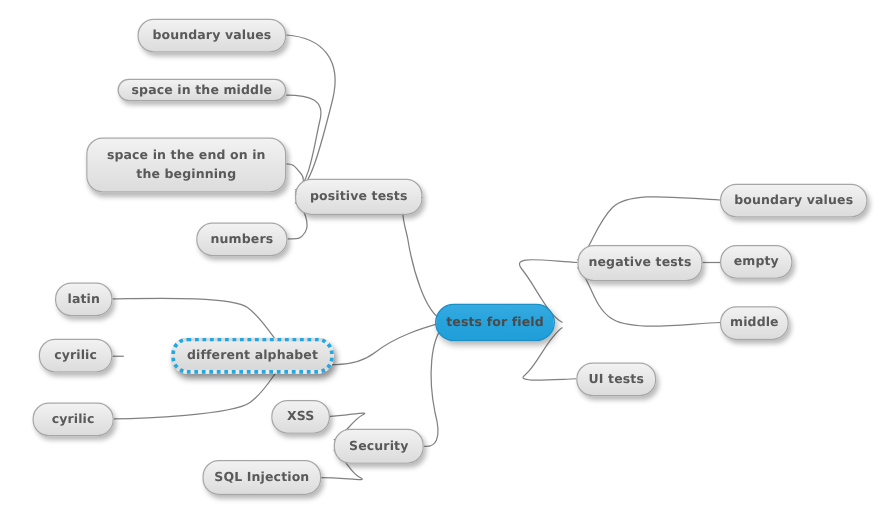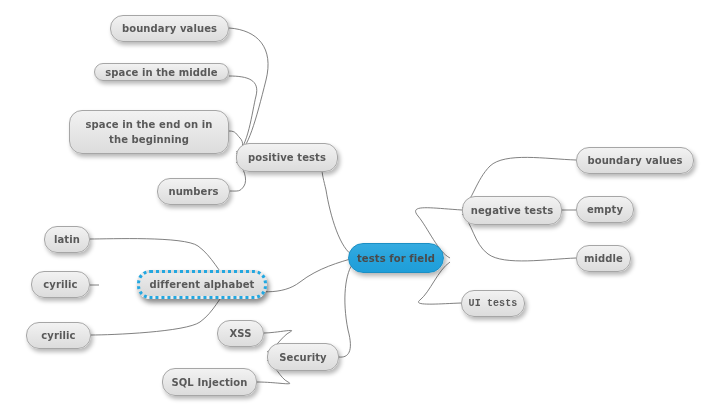--- a/index.html
+++ b/index.html
@@ -93,21 +93,21 @@
       <div class="node" style="left: 236px; top: 143px; width: 102px; height: 29px;"><span class="label">positive tests</span></div>
       <div class="node" style="left: 110px; top: 15px; width: 119px; height: 27px;"><span class="label">boundary values</span></div>
       <div class="node" style="left: 94px; top: 63px; width: 135px; height: 18px; justify-content: center;"><span class="label">space in the middle</span></div>
       <div class="node" style="left: 69px; top: 110px; width: 160px; height: 44px;"><span class="label">space in the end on in
 the beginning</span></div>
       <div class="node" style="left: 157px; top: 178px; width: 73px; height: 27px;"><span class="label">numbers</span></div>
       <div class="node" style="left: 462px; top: 196px; width: 100px; height: 29px;"><span class="label">negative tests</span></div>
       <div class="node" style="left: 576px; top: 147px; width: 118px; height: 27px;"><span class="label">boundary values</span></div>
       <div class="node" style="left: 576px; top: 196px; width: 58px; height: 27px;"><span class="label">empty</span></div>
       <div class="node" style="left: 576px; top: 245px; width: 55px; height: 27px;"><span class="label">middle</span></div>
-      <div class="node" style="left: 461px; top: 290px; width: 64px; height: 27px; font-family: Liberation Mono, monospace;"><span class="label">UI tests</span></div>
+      <div class="node" style="left: 461px; top: 290px; width: 64px; height: 27px;"><span class="label">UI tests</span></div>
       <div class="node" style="left: 267px; top: 343px; width: 72px; height: 28px;"><span class="label">Security</span></div>
       <div class="node" style="left: 217px; top: 320px; width: 47px; height: 27px;"><span class="label">XSS</span></div>
       <div class="node" style="left: 162px; top: 368px; width: 95px; height: 28px;"><span class="label">SQL Injection</span></div>
       <div class="node selected" style="left: 99px; top: 270px; width: 130px; height: 29px; margin-left: 38px;"><span class="label">different alphabet</span></div>
       <div class="node" style="left: 44px; top: 226px; width: 46px; height: 27px;"><span class="label">latin</span></div>
       <div class="node" style="left: 31px; top: 271px; width: 59px; height: 27px;"><span class="label">cyrilic</span></div>
       <div class="node" style="left: 26px; top: 322px; width: 65px; height: 27px;"><span class="label">cyrilic</span></div>
     </div>
 </div>
 

